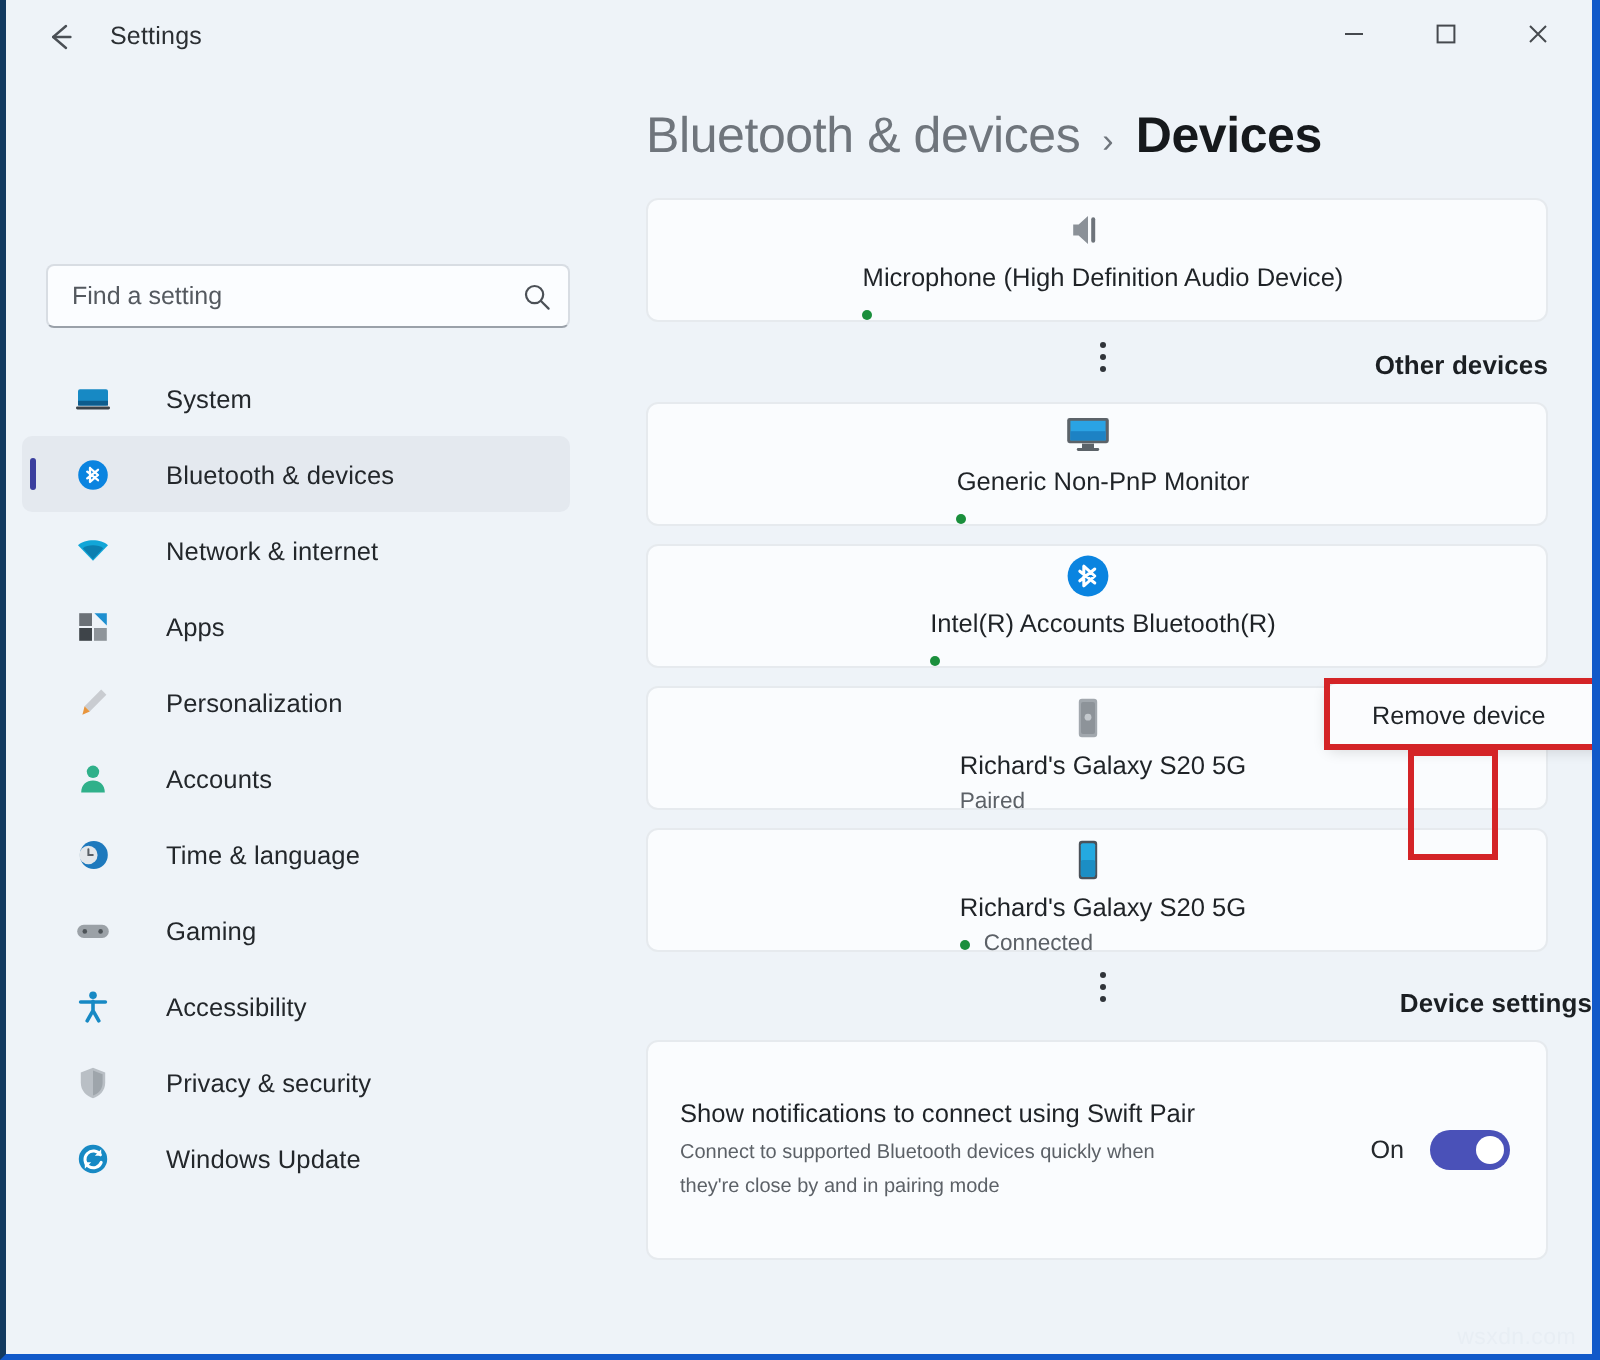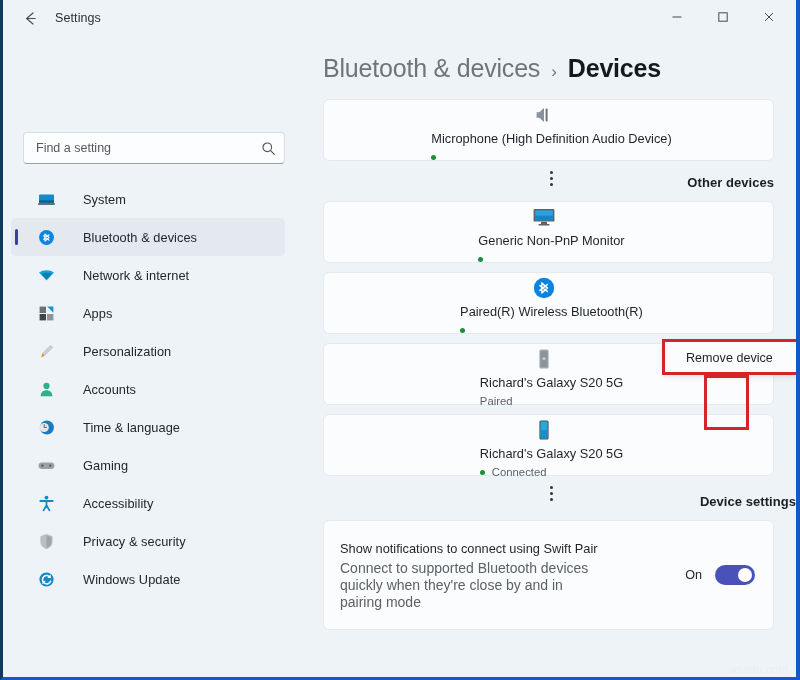--- a/index.html
+++ b/index.html
@@ -252,21 +252,21 @@
     min-height: 110px;
   }
   .swift-text { flex: 1; min-width: 0; }
   .swift-title {
     font-size: 12.8px;
     color: #1f2327;
     line-height: 18px;
     max-width: 270px;
   }
   .swift-sub {
-    font-size: 14px;
+    font-size: 10px;
     color: #5c6167;
     line-height: 17px;
     margin-top: 2px;
     max-width: 260px;
   }
   .toggle-wrap {
     display: flex;
     align-items: center;
     flex: 0 0 auto;
     margin-right: 6px;
@@ -570,21 +570,21 @@
       </div>
 
       <div class="card">
         <span class="dev-ico">
           <svg width="26" height="26" viewBox="0 0 26 26">
             <circle cx="13" cy="13" r="10.2" fill="#0a84e0"></circle>
             <path d="M10.9 8.1 L16.4 13 L10.9 17.9 M10.9 8.1 V17.9 M8.9 10.6 L16.4 16.5 M16.4 9.5 L8.9 15.4" stroke="#ffffff" stroke-width="1.5" fill="none" stroke-linecap="round" stroke-linejoin="round"></path>
           </svg>
         </span>
         <span class="dev-text">
-          <span class="dev-name">Paired(R) Wireless Bluetooth(R)</span>
+          <span class="dev-name">Intel(R) Accounts Bluetooth(R)</span>
           <span class="dev-status">
             <span class="dot"></span>
             <span class="stxt"></span>
           </span>
         </span>
         <span class="kebab">
           <i></i>
           <i></i>
           <i></i>
         </span>

